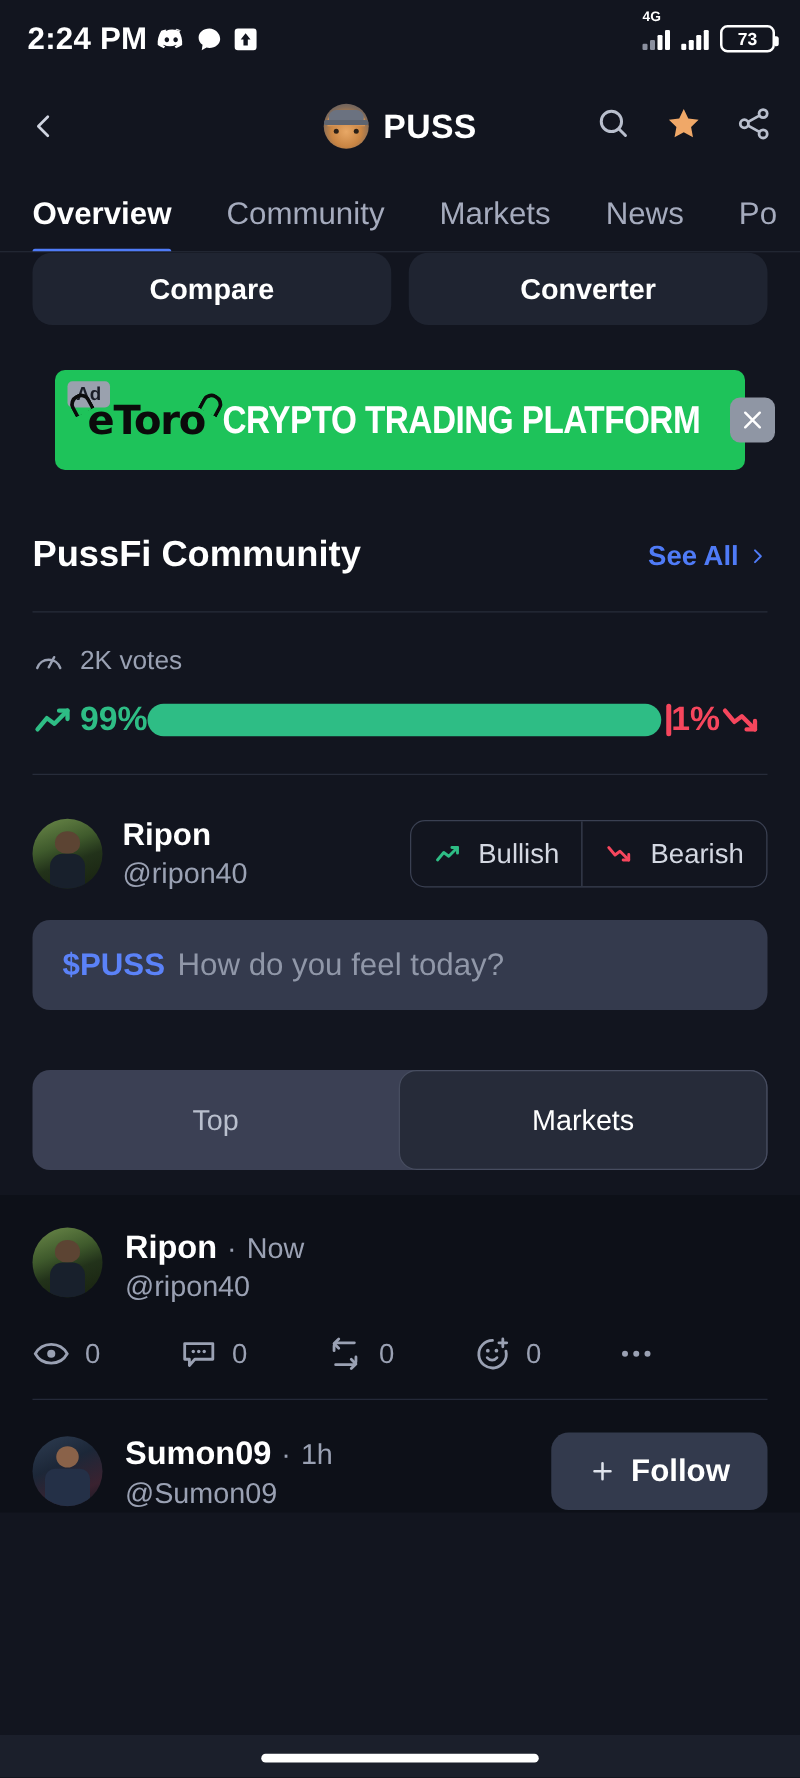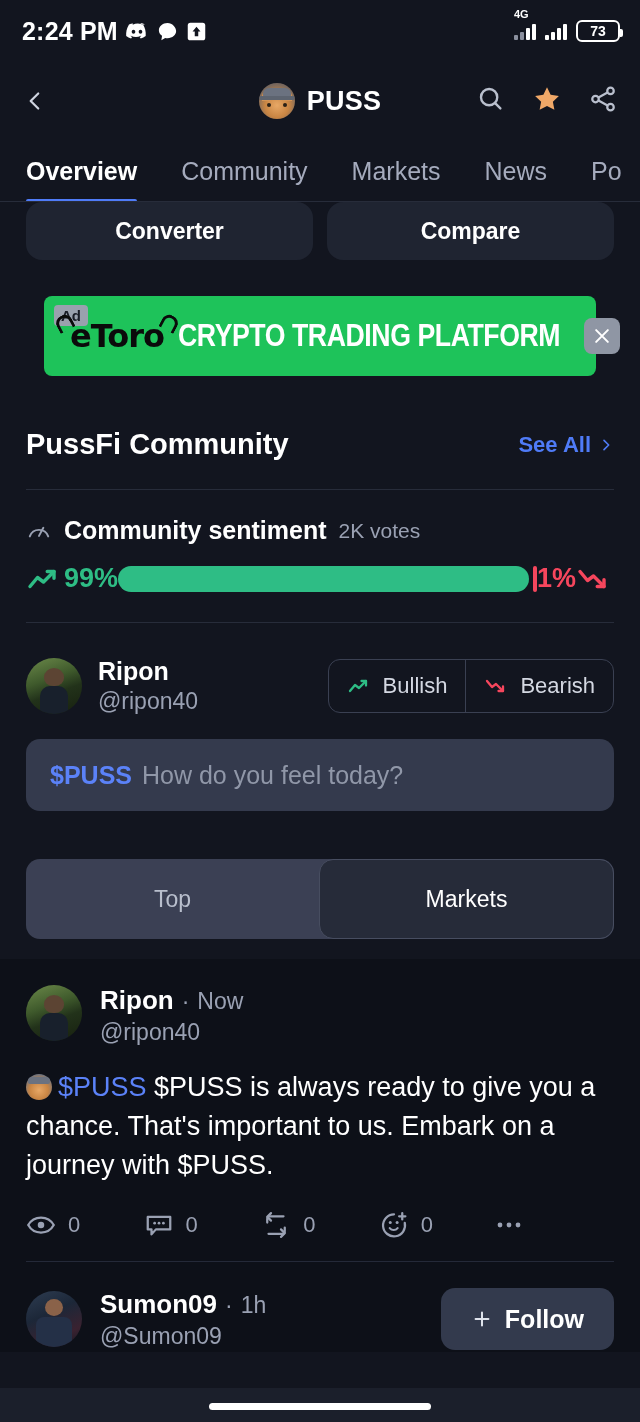--- a/index.html
+++ b/index.html
@@ -235,22 +235,22 @@
       <div class="tab">Community</div>
       <div class="tab">Markets</div>
       <div class="tab">News</div>
       <div class="tab">Po</div>
     </div>
   </div>
 
   <div class="body">
 
     <div class="cc-row">
+      <div class="cc-btn">Compare</div>
       <div class="cc-btn">Converter</div>
-      <div class="cc-btn">Compare</div>
     </div>
 
     <div class="ad-wrap">
       <div class="ad">
         <span class="ad-badge">Ad</span>
         <span class="ad-inner">
           <span class="etoro">eToro</span>
           <span class="ad-text">CRYPTO TRADING PLATFORM</span>
         </span>
         <span class="ad-close">
@@ -270,21 +270,20 @@
           </svg>
       </span>
     </div>
     <div class="divider"></div>
 
     <div class="sent-head">
       <svg width="26" height="26" viewBox="0 0 24 24" fill="none">
           <path d="M3.5 17a9 9 0 0 1 17 0" stroke="#9aa1b3" stroke-width="1.8" stroke-linecap="round"></path>
           <path d="M12 16.5 16 9" stroke="#9aa1b3" stroke-width="1.8" stroke-linecap="round"></path>
         </svg>
-      <span class="sent-title">Community sentiment</span>
       <span class="sent-votes">2K votes</span>
     </div>
     <div class="sent-row">
       <svg width="38" height="30" viewBox="0 0 24 20" fill="none">
           <path d="M2 15 7 9l4 3 7-7" stroke="#2ebd85" stroke-width="2.3" stroke-linecap="round" stroke-linejoin="round"></path>
           <path d="M13.5 5H18v4.5" stroke="#2ebd85" stroke-width="2.3" stroke-linecap="round" stroke-linejoin="round"></path>
         </svg>
       <span class="pct-up">99%</span>
       <span class="bar-track">
         <span class="bar-up" style="flex:99"></span>
@@ -339,23 +338,20 @@
           <span class="avatar av-ripon"></span>
           <span class="p-names">
             <span class="p-line1">
               <span class="p-name">Ripon</span>
               <span class="p-meta">·</span>
               <span class="p-meta">Now</span>
             </span>
             <span class="p-handle">@ripon40</span>
           </span>
         </div>
-        <div class="p-body">
-          <span class="emoji-cat"></span><span class="p-cash">$PUSS</span> <span>$PUSS is always ready to give you a chance. That's important to us.  Embark on a journey with $PUSS.</span>
-        </div>
         <div class="p-actions">
           <span class="act">
             <svg width="30" height="26" viewBox="0 0 24 20" fill="none">
                 <path d="M1.8 10C4 6 7.7 4 12 4s8 2 10.2 6c-2.2 4-5.9 6-10.2 6S4 14 1.8 10Z" stroke="#9aa1b3" stroke-width="1.8"></path>
                 <circle cx="12" cy="10" r="2.6" fill="#9aa1b3"></circle>
               </svg>
             <span class="act-count">0</span>
           </span>
           <span class="act">
             <svg width="30" height="28" viewBox="0 0 24 22" fill="none">

